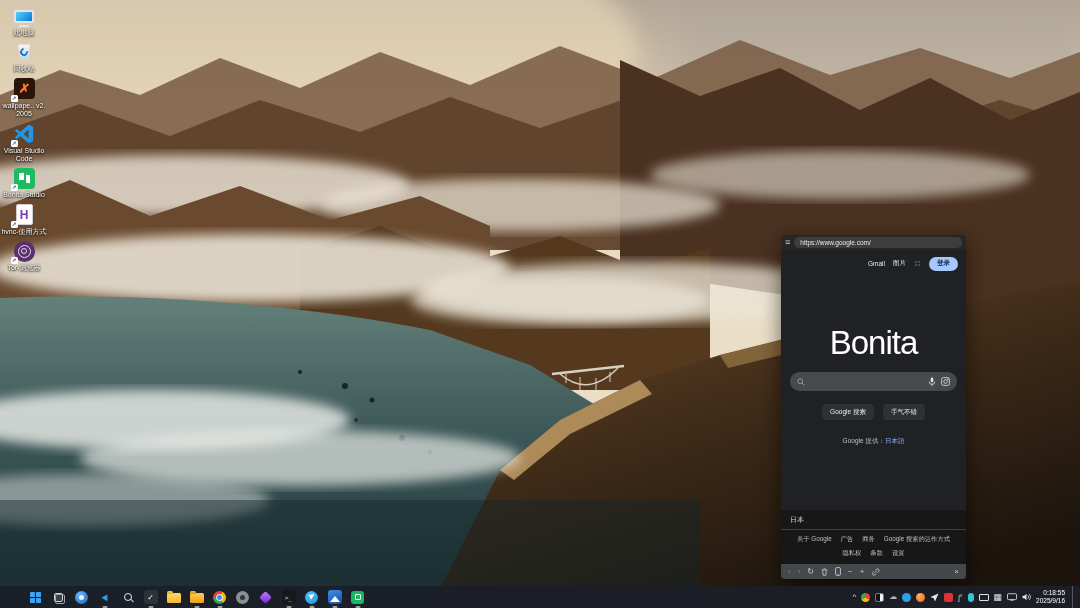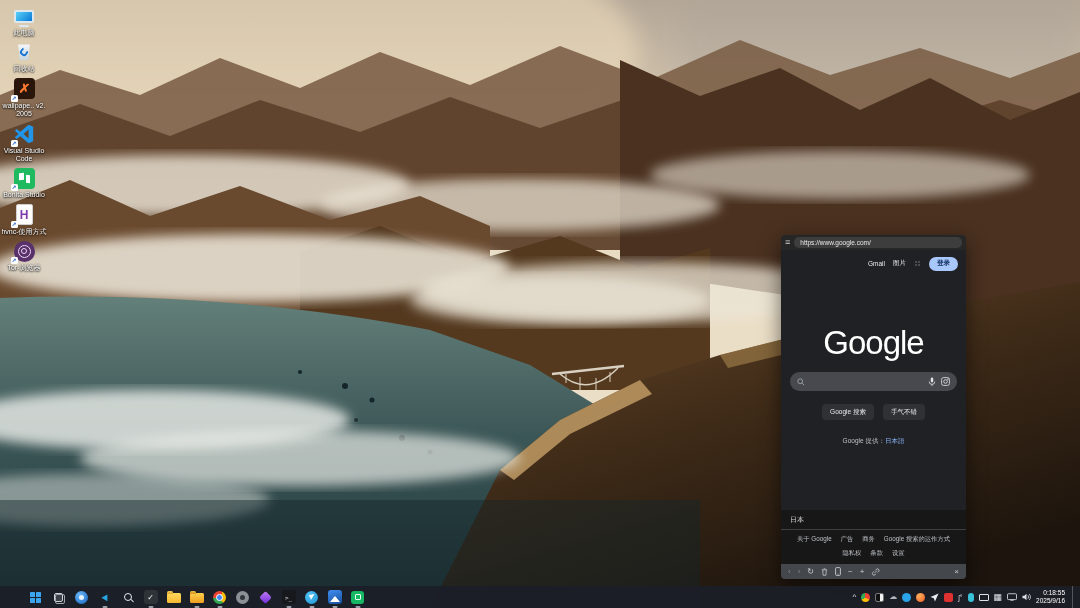--- a/index.html
+++ b/index.html
@@ -259,21 +259,21 @@
     <span class="hamburger">≡</span>
     <div class="urlbar">https://www.google.com/</div>
   </div>
   <div class="bw-body">
     <div class="gnav">
       <a>Gmail</a>
       <a>图片</a>
       <span class="apps-grid"></span>
       <span class="signin">登录</span>
     </div>
-    <div class="glogo">Google</div>
+    <div class="glogo">Bonita</div>
     <div class="gsearch">
       <span class="sicon">
         <svg width="8" height="8" viewBox="0 0 10 10">
             <circle cx="4" cy="4" r="3" fill="none" stroke="#9aa0a6" stroke-width="1.2"></circle>
             <path d="M6.3,6.3 L9,9" stroke="#9aa0a6" stroke-width="1.2"></path>
           </svg>
       </span>
       <span class="grow"></span>
       <span class="sicon">
         <svg width="8" height="10" viewBox="0 0 10 12">

